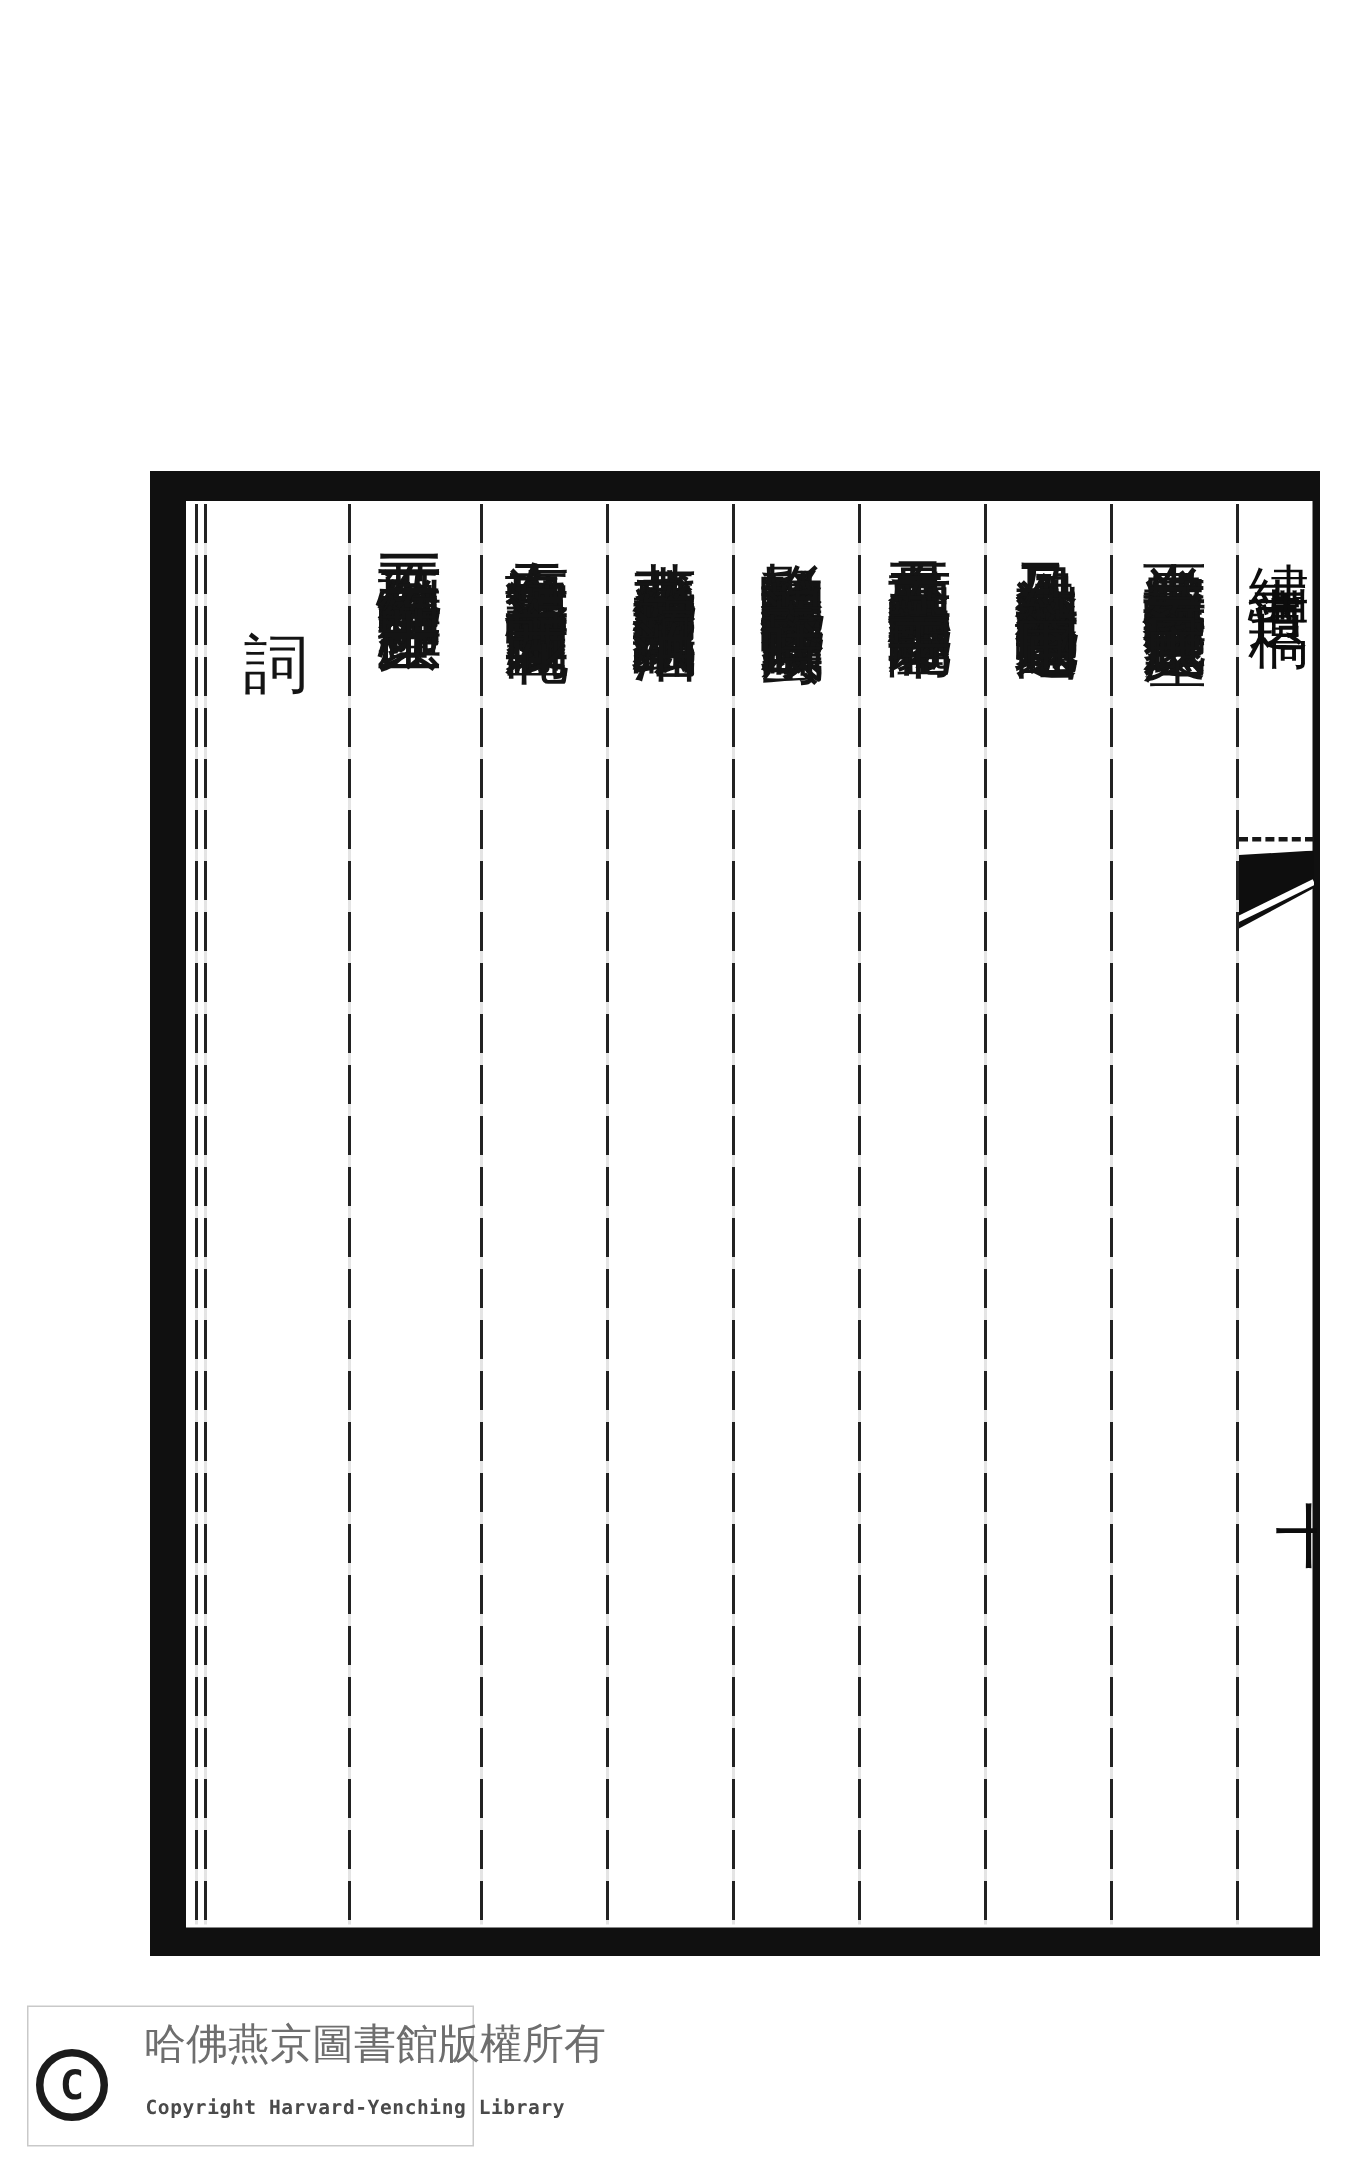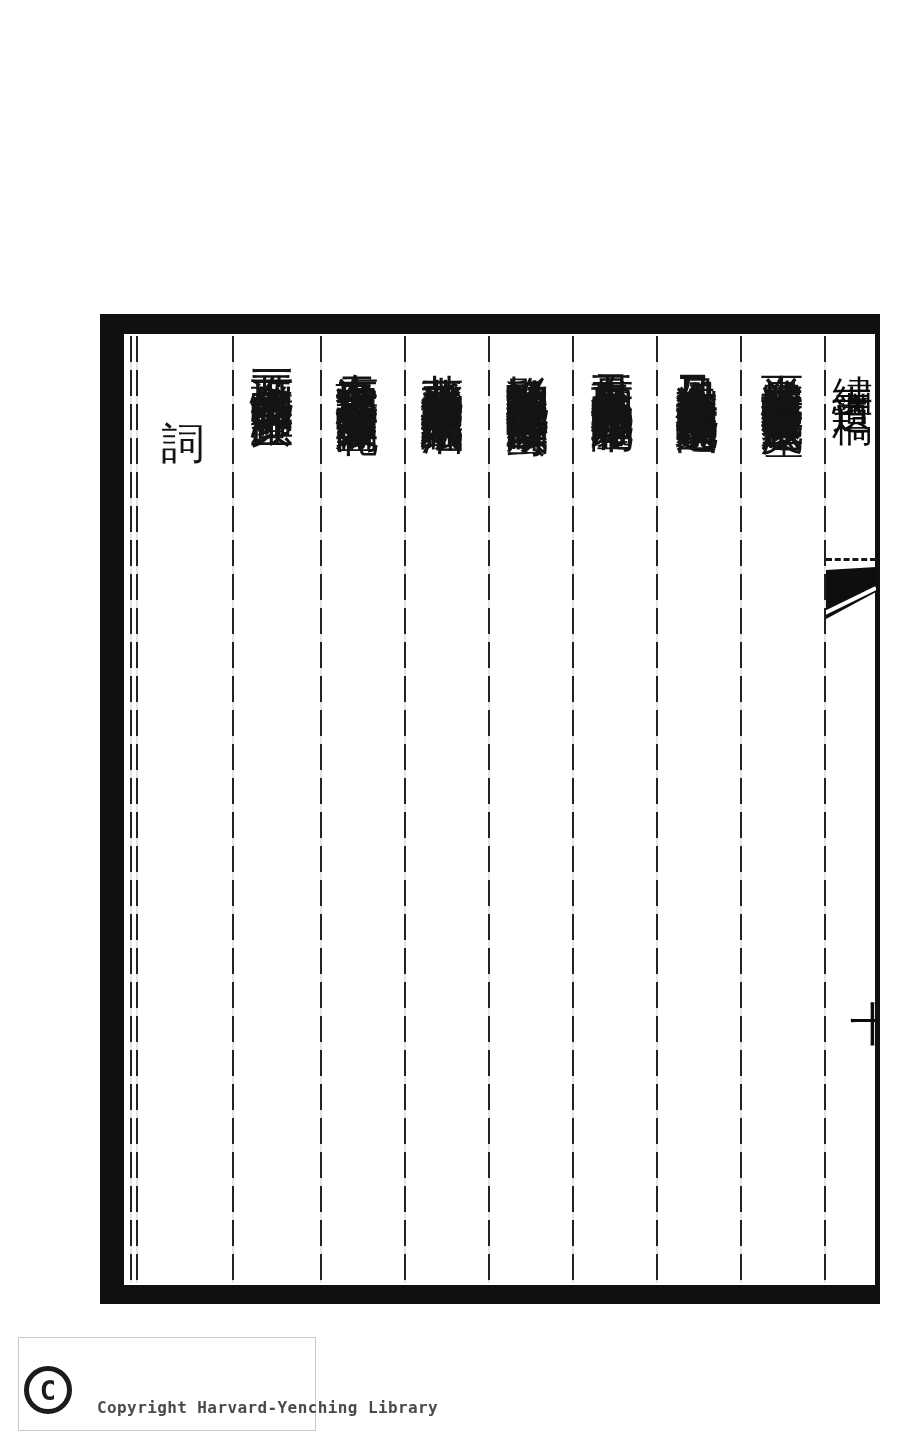--- a/index.html
+++ b/index.html
@@ -79,21 +79,21 @@
     font-size:27px;font-weight:bold;color:#1c1c1c;
   }
   .stamp-cn{
     position:absolute;left:96px;top:1344px;width:215px;
     font-size:28px;letter-spacing:0px;color:#6e6e6e;
     font-family:"DejaVu Serif", serif;white-space:nowrap;
   }
   .stamp-en{
     position:absolute;left:97px;top:1398px;width:220px;
     font-family:"DejaVu Sans Mono", monospace;
-    font-size:16px;font-weight:bold;letter-spacing:0.4px;color:#4a4a4a;
+    font-size:13px;font-weight:bold;letter-spacing:0.4px;color:#4a4a4a;
     white-space:nowrap;
   }
 </style>
 </head>
 <body>
 
 <div class="scan">
 
   <div class="frame"></div>
 
@@ -121,15 +121,16 @@
   <div class="col c2">君不見融和天氣百花時濃桃豔李競芳菲花壓闌干</div>
   <div class="col c3">蜂影亂蝶翻輕粉燕爭泥燕泥落盡春光寂蜂蜜成時</div>
   <div class="col c4">花事非殘香賸粉飛如絮始信昆明刼灰語郵堪飄泊</div>
   <div class="col c5">在天涯瓊宮早證菩提樹迢迢海上空凝貯盡日問花</div>
   <div class="col c6">花不語可憐一例笑東風不解紅顏卽黃土</div>
 
   <div class="section">詞</div>
 
   <div class="stamp-box"></div>
   <div class="c-circle">C</div>
+  <div class="stamp-cn">哈佛燕京圖書館版權所有</div>
   <div class="stamp-en">Copyright Harvard-Yenching Library</div>
 
 </div>
 
 </body></html>

